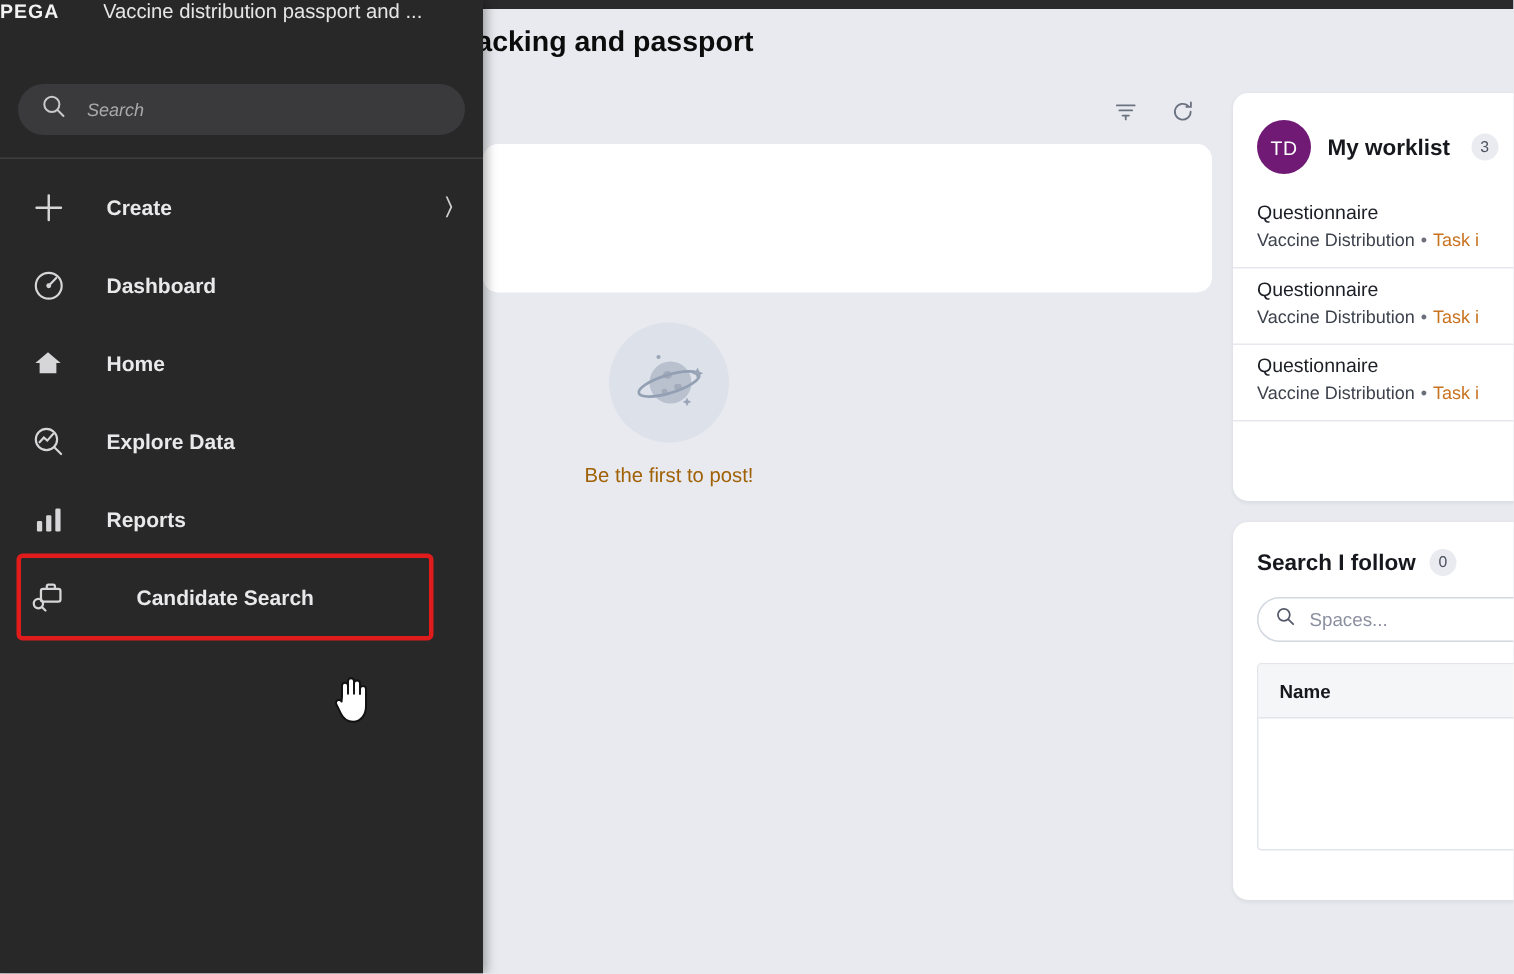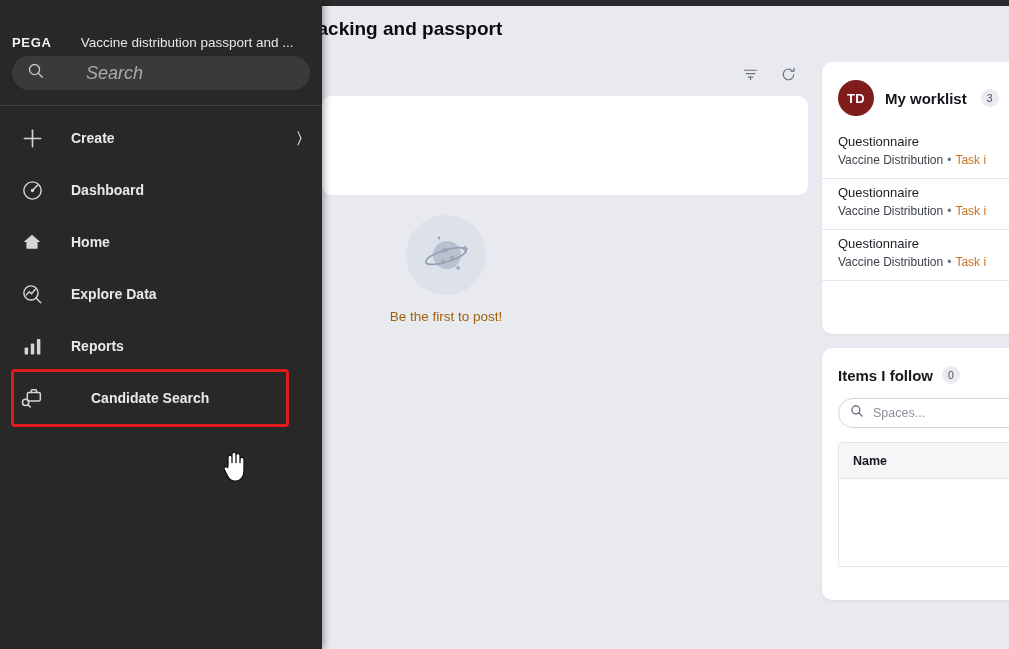--- a/index.html
+++ b/index.html
@@ -71,22 +71,22 @@
   }
   #worklist-card { left: 822px; top: 62px; width: 230px; height: 272px; }
   #follow-card   { left: 822px; top: 348px; width: 230px; height: 252px; }
 
   .rail-head {
     display: flex; align-items: center; gap: 11px;
     padding: 18px 0 0 16px;
   }
   .avatar {
     width: 36px; height: 36px; border-radius: 50%;
-    background: #7f1d1d; color: #fff;
-    font-size: 13px; font-weight: bold;
+    background: #701a75; color: #fff;
+    font-size: 13px; font-weight: normal;
     display: flex; align-items: center; justify-content: center;
     letter-spacing: .4px;
   }
   .rail-title { font-size: 15px; font-weight: bold; color: #16181d; }
   .count-pill {
     min-width: 18px; height: 18px; padding: 0 5px;
     border-radius: 9px; background: #e9ebf0; color: #4a4f5c;
     font-size: 10.5px; display: flex; align-items: center;
     justify-content: center; margin-left: 3px;
   }
@@ -126,37 +126,37 @@
   .follow-tbody { height: 88px; }
 
   
   .nav-drawer {
     position: absolute; left: 0; top: 0; width: 322px; height: 649px;
     background: #282829;
     box-shadow: 2px 0 7px rgba(0,0,0,0.35);
     z-index: 20;
   }
   .nav-brandrow {
-    display: flex; align-items: flex-end; height: 50px; padding-left: 12px; gap: 29px;
+    display: flex; align-items: flex-start; height: 50px; padding-left: 0; gap: 29px;
   }
   .brand {
     font-size: 13px; font-weight: bold; color: #f2f2f2; letter-spacing: .7px;
   }
   .app-name {
     font-size: 13.5px; color: #e6e6e6; white-space: nowrap;
     overflow: hidden; text-overflow: ellipsis; max-width: 235px;
   }
   .nav-search {
     margin: 6px 12px 0 12px; height: 34px;
     background: #3a3a3c; border-radius: 17px;
     display: flex; align-items: center; gap: 13px; padding-left: 15px;
     cursor: text;
   }
   .nav-search .ph {
-    font-size: 18px; color: #a9a9ab; font-style: italic; margin-left: 28px;
+    font-size: 12px; color: #a9a9ab; font-style: italic;
   }
   .nav-sep {
     margin-top: 15px; height: 1px; background: #3e3e40;
   }
 
   .nav-list { padding-top: 6px; }
   .nav-item {
     position: relative;
     display: flex; align-items: center; height: 52px;
     padding-left: 17px; gap: 24px; cursor: pointer;
@@ -259,21 +259,21 @@
         <div class="wl-name">Questionnaire</div>
         <div class="wl-meta">
           <span>Vaccine Distribution</span><span class="dot">•</span><span class="task">Task i</span>
         </div>
       </div>
     </div>
   </div>
 
   <div class="rail-card" id="follow-card">
     <div class="follow-head">
-      <div class="rail-title">Items I follow</div>
+      <div class="rail-title">Search I follow</div>
       <div class="count-pill" style="margin-left:9px">0</div>
     </div>
     <div class="follow-search">
       <span>
         <svg width="14" height="14" viewBox="0 0 18 18" fill="none" stroke="#55596a" stroke-width="1.5" stroke-linecap="round">
           <circle cx="7.6" cy="7.6" r="5.1"></circle>
             <line x1="11.4" y1="11.4" x2="15.6" y2="15.6"></line>
         </svg>
       </span>
       <span class="ph">Spaces...</span>

